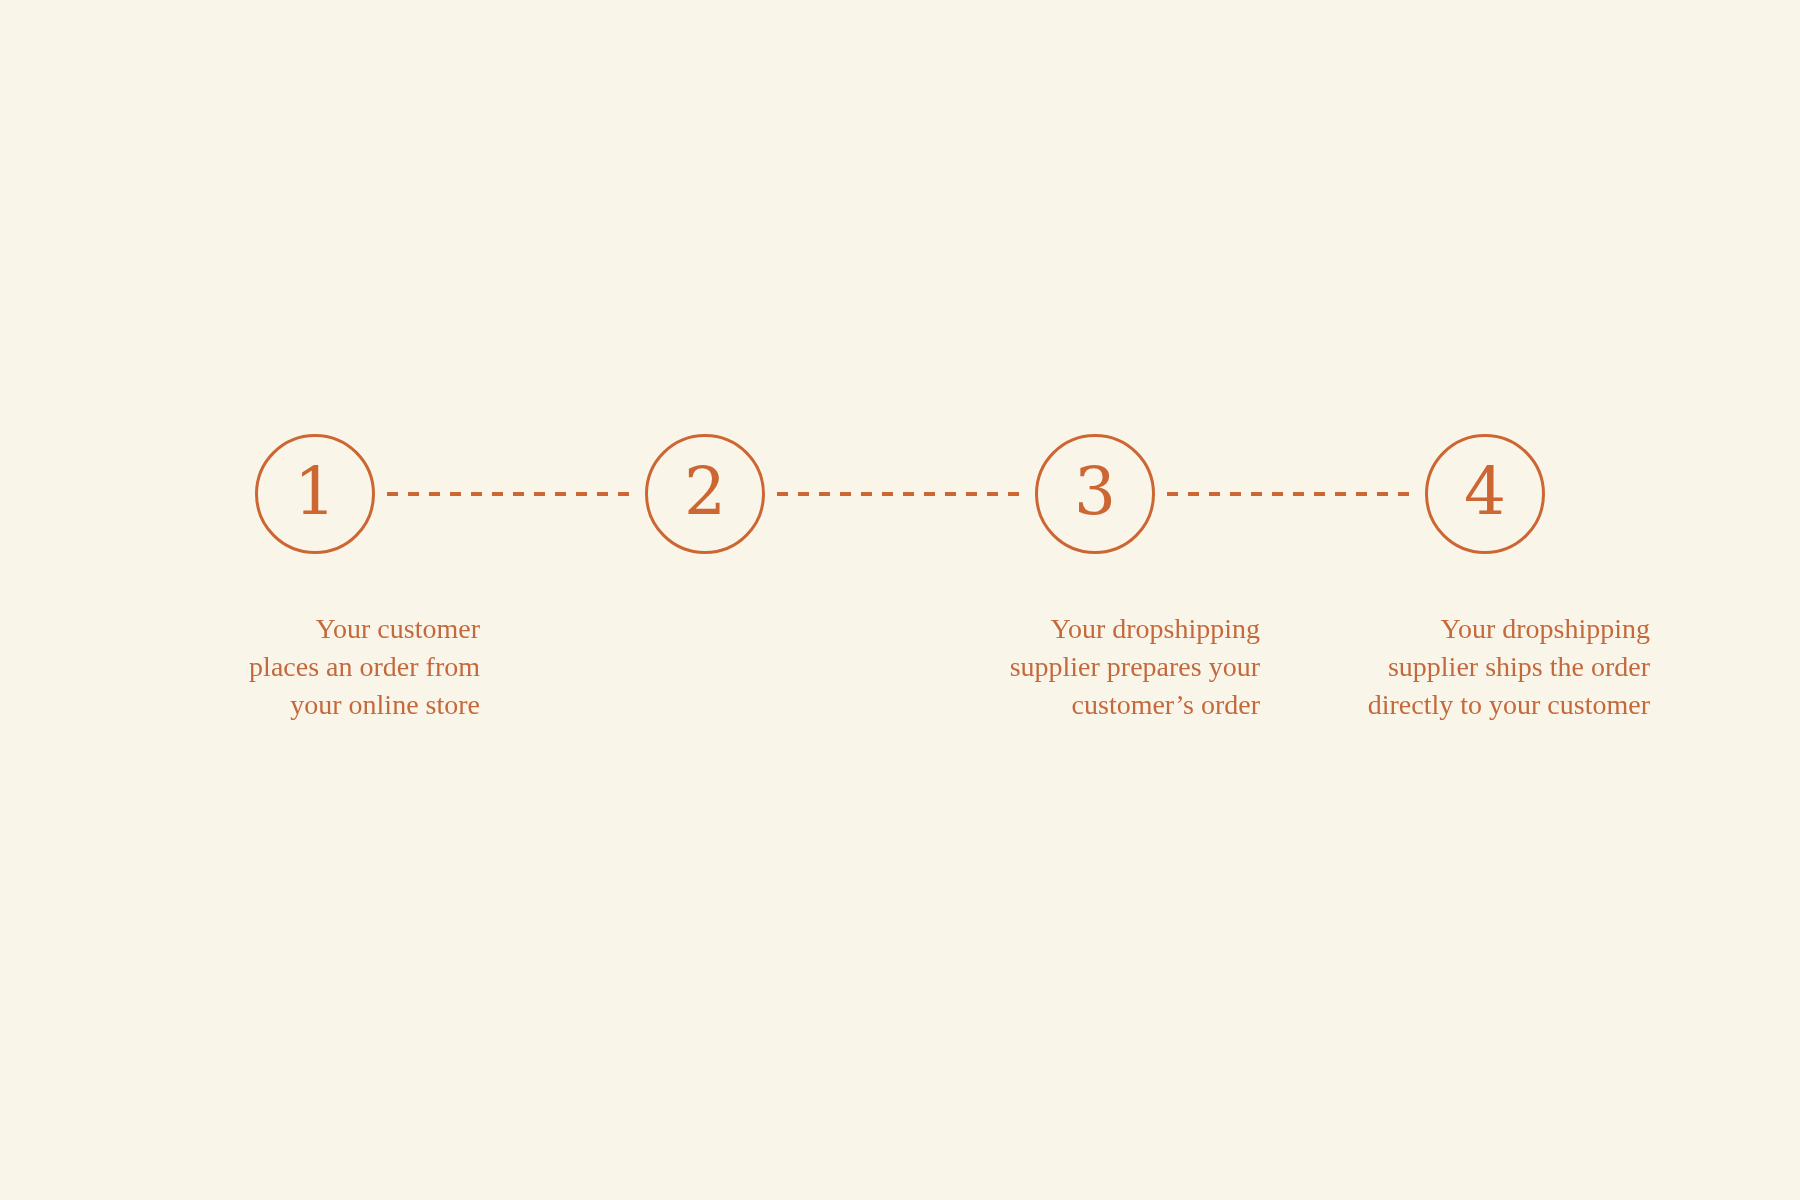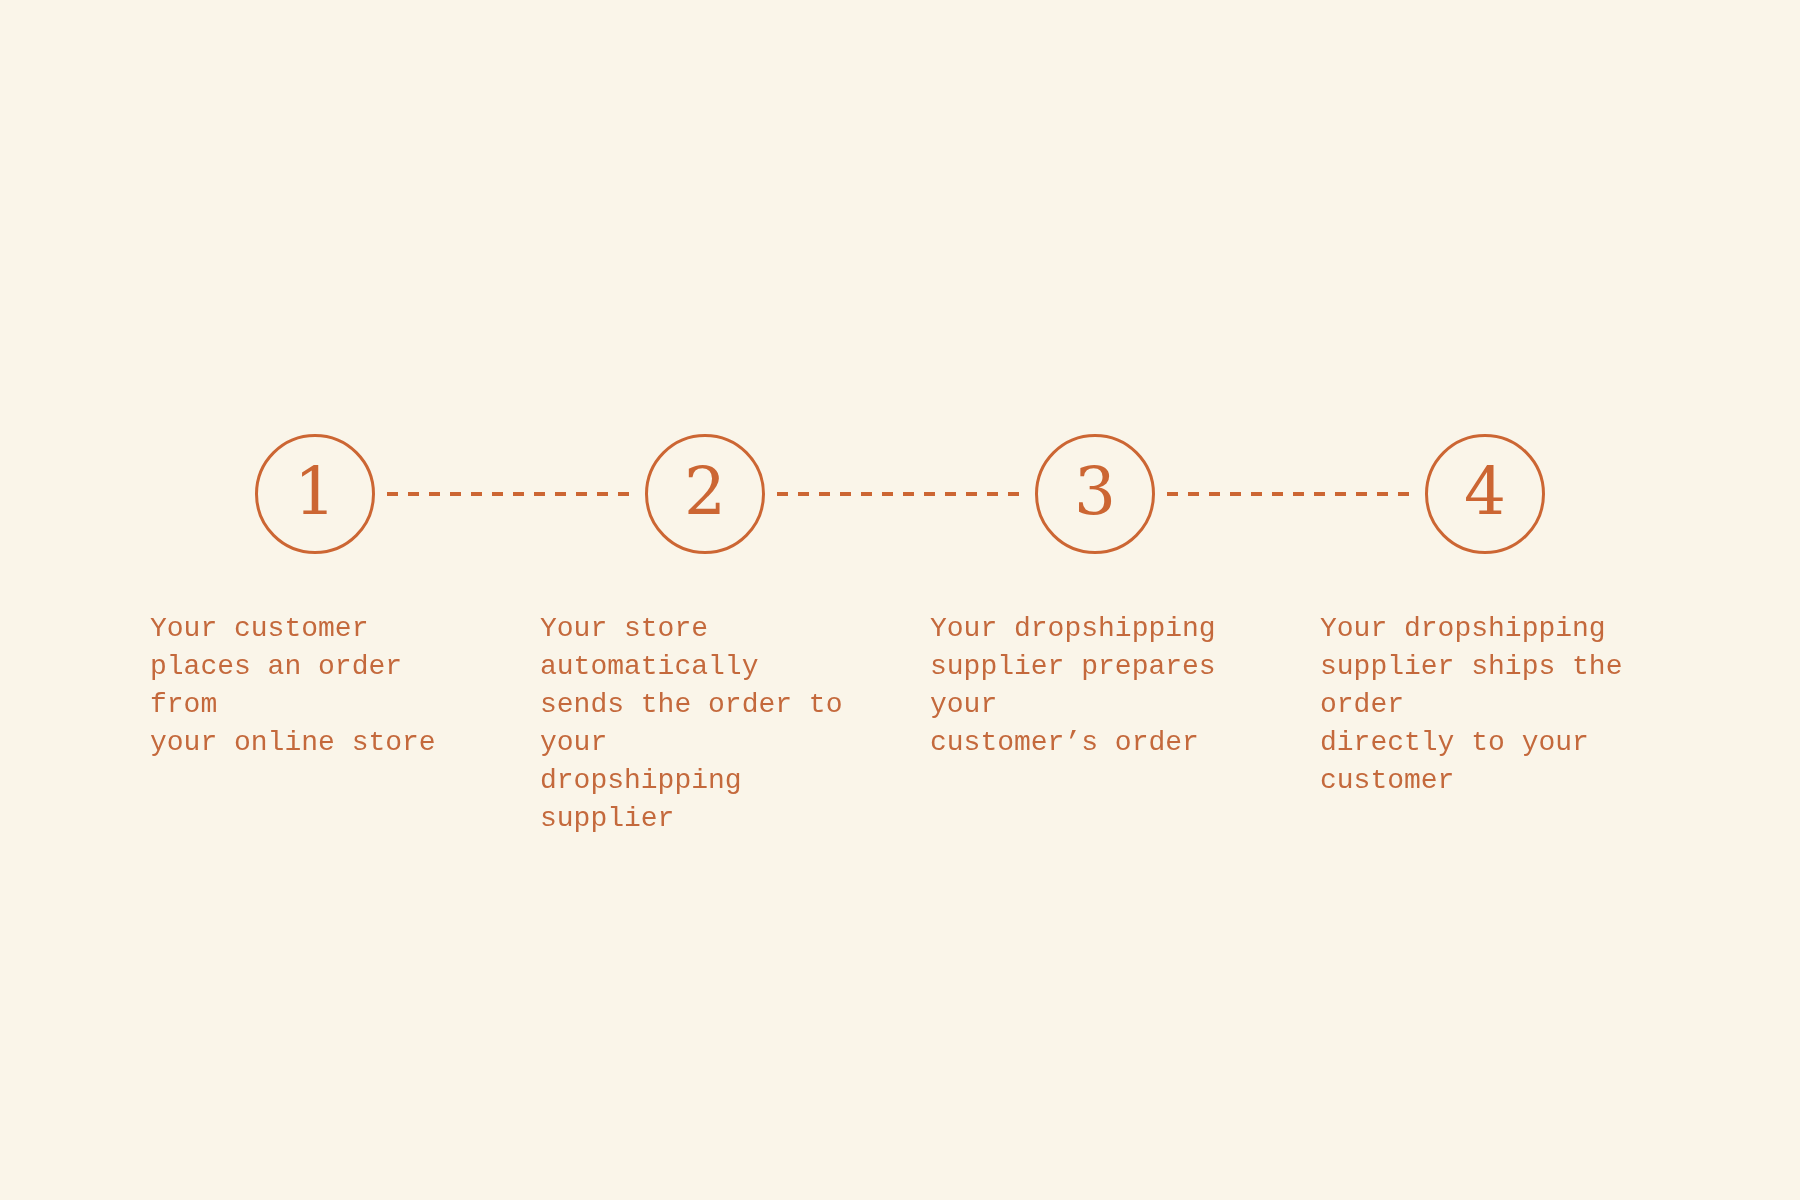--- a/index.html
+++ b/index.html
@@ -94,26 +94,26 @@
         rgba(0,0,0,0) 11px,
         rgba(0,0,0,0) 21px
     );
   }
   .step:last-child .connector { display: none; }
 
   
   .caption {
     margin-top: 52px;
     width: 330px;
-    text-align: left;
+    text-align: right;
     color: #c4693c;
     font-size: 28px;
     line-height: 38px;
     font-weight: 400;
-    font-family: Liberation Mono, monospace;
+    font-family: Liberation Serif, serif;
     white-space: pre-line;
   }
 </style>
 </head>
 <body style="background: rgb(250, 245, 233);">
 
 <div class="infographic" style="background: rgb(250, 245, 233);">
 
   <div class="steps-row">
 
@@ -133,23 +133,20 @@
 
     <div class="step">
       <div class="badge-wrap">
         <div class="badge" style="border-color: rgb(204, 102, 51);">
           <span class="badge-number" style="color: rgb(204, 102, 51);">2</span>
         </div>
         <div class="connector">
           <span class="dash-line" style="background-image: repeating-linear-gradient(to right, rgb(204, 102, 51) 0px, rgb(204, 102, 51) 11px, rgba(0, 0, 0, 0) 11px, rgba(0, 0, 0, 0) 21px);"></span>
         </div>
       </div>
-      <div class="caption" style="color: rgb(196, 105, 60);">Your store automatically
-sends the order to your
-dropshipping supplier</div>
     </div>
 
     <div class="step">
       <div class="badge-wrap">
         <div class="badge" style="border-color: rgb(204, 102, 51);">
           <span class="badge-number" style="color: rgb(204, 102, 51);">3</span>
         </div>
         <div class="connector">
           <span class="dash-line" style="background-image: repeating-linear-gradient(to right, rgb(204, 102, 51) 0px, rgb(204, 102, 51) 11px, rgba(0, 0, 0, 0) 11px, rgba(0, 0, 0, 0) 21px);"></span>
         </div>

